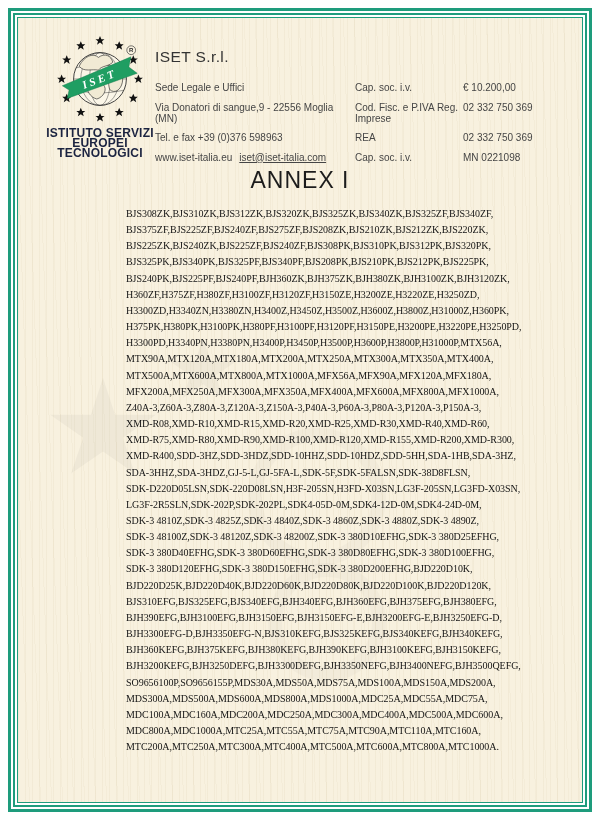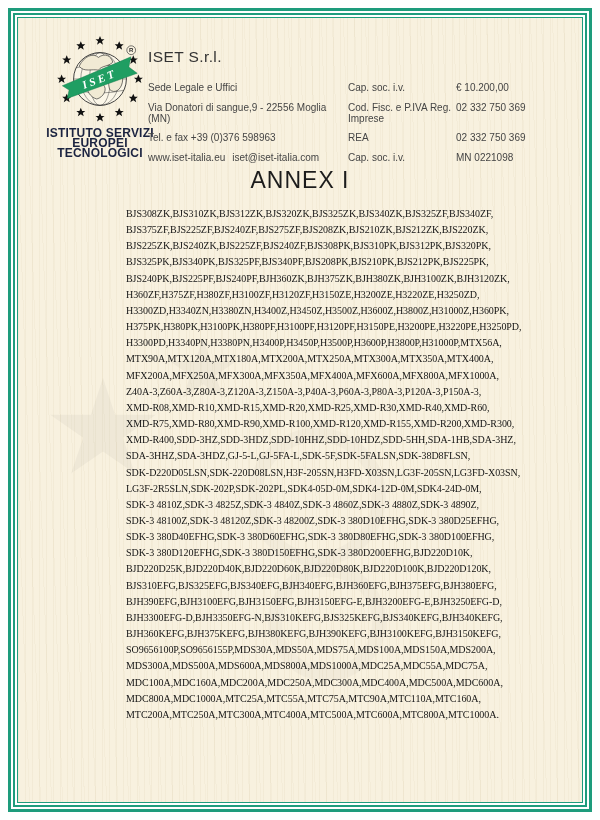--- a/index.html
+++ b/index.html
@@ -26,25 +26,25 @@
     clip-path:polygon(50% 0%,61% 35%,98% 35%,68% 57%,79% 91%,50% 70%,21% 91%,32% 57%,2% 35%,39% 35%);
   }
   .wm-ring{position:absolute;border:14px solid #6b6b6b;border-radius:50%;opacity:0.045;}
   
   .logo-block{position:absolute;left:18px;top:14px;width:128px;text-align:center;}
   .logo-block svg{display:block;margin:0 auto;}
   .logo-caption{
     margin-top:2px;font-weight:bold;font-size:12px;line-height:10px;
     color:#1B2340;letter-spacing:0.2px;
   }
-  .header-info{position:absolute;left:130px;top:30px;right:16px;color:#3c3c3c;}
+  .header-info{position:absolute;left:137px;top:30px;right:16px;color:#3c3c3c;}
   .company-name{font-size:15.5px;letter-spacing:0.4px;color:#333333;margin:0 0 16px 0;font-weight:normal;}
   .info-grid{display:grid;grid-template-columns:200px 108px auto;row-gap:8.5px;font-size:10px;color:#454545;}
   .info-grid a{color:#454545;text-decoration:none;}
-  .info-grid a.email{margin-left:7px;margin-top:48px;}
+  .info-grid a.email{text-decoration:underline;margin-left:7px;margin-top:48px;}
   
   .annex-title{
     position:absolute;left:0;right:0;top:149px;text-align:center;
     font-family:Liberation Sans, sans-serif;font-size:23px;color:#1c1c1c;letter-spacing:1px;
   }
   .codes{
     position:absolute;left:108px;top:188px;width:410px;
     font-family:"Liberation Serif", serif;font-size:10px;color:#141414;
     letter-spacing:-0.05px;
   }
@@ -137,37 +137,39 @@
       <div>BJS308ZK,BJS310ZK,BJS312ZK,BJS320ZK,BJS325ZK,BJS340ZK,BJS325ZF,BJS340ZF,</div>
       <div>BJS375ZF,BJS225ZF,BJS240ZF,BJS275ZF,BJS208ZK,BJS210ZK,BJS212ZK,BJS220ZK,</div>
       <div>BJS225ZK,BJS240ZK,BJS225ZF,BJS240ZF,BJS308PK,BJS310PK,BJS312PK,BJS320PK,</div>
       <div>BJS325PK,BJS340PK,BJS325PF,BJS340PF,BJS208PK,BJS210PK,BJS212PK,BJS225PK,</div>
       <div>BJS240PK,BJS225PF,BJS240PF,BJH360ZK,BJH375ZK,BJH380ZK,BJH3100ZK,BJH3120ZK,</div>
       <div>H360ZF,H375ZF,H380ZF,H3100ZF,H3120ZF,H3150ZE,H3200ZE,H3220ZE,H3250ZD,</div>
       <div>H3300ZD,H3340ZN,H3380ZN,H3400Z,H3450Z,H3500Z,H3600Z,H3800Z,H31000Z,H360PK,</div>
       <div>H375PK,H380PK,H3100PK,H380PF,H3100PF,H3120PF,H3150PE,H3200PE,H3220PE,H3250PD,</div>
       <div>H3300PD,H3340PN,H3380PN,H3400P,H3450P,H3500P,H3600P,H3800P,H31000P,MTX56A,</div>
       <div>MTX90A,MTX120A,MTX180A,MTX200A,MTX250A,MTX300A,MTX350A,MTX400A,</div>
+      <div>MTX500A,MTX600A,MTX800A,MTX1000A,MFX56A,MFX90A,MFX120A,MFX180A,</div>
       <div>MFX200A,MFX250A,MFX300A,MFX350A,MFX400A,MFX600A,MFX800A,MFX1000A,</div>
       <div>Z40A-3,Z60A-3,Z80A-3,Z120A-3,Z150A-3,P40A-3,P60A-3,P80A-3,P120A-3,P150A-3,</div>
       <div>XMD-R08,XMD-R10,XMD-R15,XMD-R20,XMD-R25,XMD-R30,XMD-R40,XMD-R60,</div>
       <div>XMD-R75,XMD-R80,XMD-R90,XMD-R100,XMD-R120,XMD-R155,XMD-R200,XMD-R300,</div>
       <div>XMD-R400,SDD-3HZ,SDD-3HDZ,SDD-10HHZ,SDD-10HDZ,SDD-5HH,SDA-1HB,SDA-3HZ,</div>
       <div>SDA-3HHZ,SDA-3HDZ,GJ-5-L,GJ-5FA-L,SDK-5F,SDK-5FALSN,SDK-38D8FLSN,</div>
       <div>SDK-D220D05LSN,SDK-220D08LSN,H3F-205SN,H3FD-X03SN,LG3F-205SN,LG3FD-X03SN,</div>
       <div>LG3F-2R5SLN,SDK-202P,SDK-202PL,SDK4-05D-0M,SDK4-12D-0M,SDK4-24D-0M,</div>
       <div>SDK-3 4810Z,SDK-3 4825Z,SDK-3 4840Z,SDK-3 4860Z,SDK-3 4880Z,SDK-3 4890Z,</div>
       <div>SDK-3 48100Z,SDK-3 48120Z,SDK-3 48200Z,SDK-3 380D10EFHG,SDK-3 380D25EFHG,</div>
       <div>SDK-3 380D40EFHG,SDK-3 380D60EFHG,SDK-3 380D80EFHG,SDK-3 380D100EFHG,</div>
       <div>SDK-3 380D120EFHG,SDK-3 380D150EFHG,SDK-3 380D200EFHG,BJD220D10K,</div>
       <div>BJD220D25K,BJD220D40K,BJD220D60K,BJD220D80K,BJD220D100K,BJD220D120K,</div>
       <div>BJS310EFG,BJS325EFG,BJS340EFG,BJH340EFG,BJH360EFG,BJH375EFG,BJH380EFG,</div>
       <div>BJH390EFG,BJH3100EFG,BJH3150EFG,BJH3150EFG-E,BJH3200EFG-E,BJH3250EFG-D,</div>
       <div>BJH3300EFG-D,BJH3350EFG-N,BJS310KEFG,BJS325KEFG,BJS340KEFG,BJH340KEFG,</div>
       <div>BJH360KEFG,BJH375KEFG,BJH380KEFG,BJH390KEFG,BJH3100KEFG,BJH3150KEFG,</div>
+      <div>BJH3200KEFG,BJH3250DEFG,BJH3300DEFG,BJH3350NEFG,BJH3400NEFG,BJH3500QEFG,</div>
       <div>SO9656100P,SO9656155P,MDS30A,MDS50A,MDS75A,MDS100A,MDS150A,MDS200A,</div>
       <div>MDS300A,MDS500A,MDS600A,MDS800A,MDS1000A,MDC25A,MDC55A,MDC75A,</div>
       <div>MDC100A,MDC160A,MDC200A,MDC250A,MDC300A,MDC400A,MDC500A,MDC600A,</div>
       <div>MDC800A,MDC1000A,MTC25A,MTC55A,MTC75A,MTC90A,MTC110A,MTC160A,</div>
       <div>MTC200A,MTC250A,MTC300A,MTC400A,MTC500A,MTC600A,MTC800A,MTC1000A.</div>
     </div>
 
 </div>
 
 </body></html>

